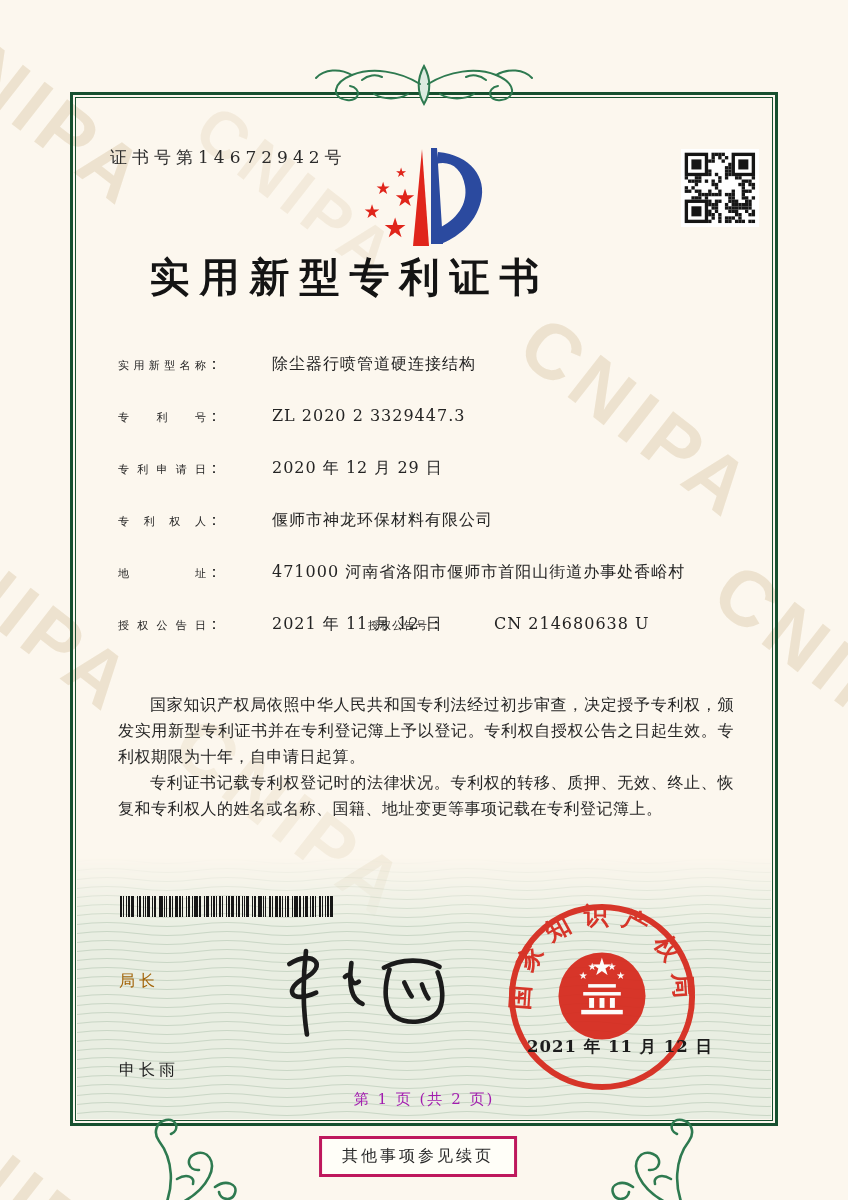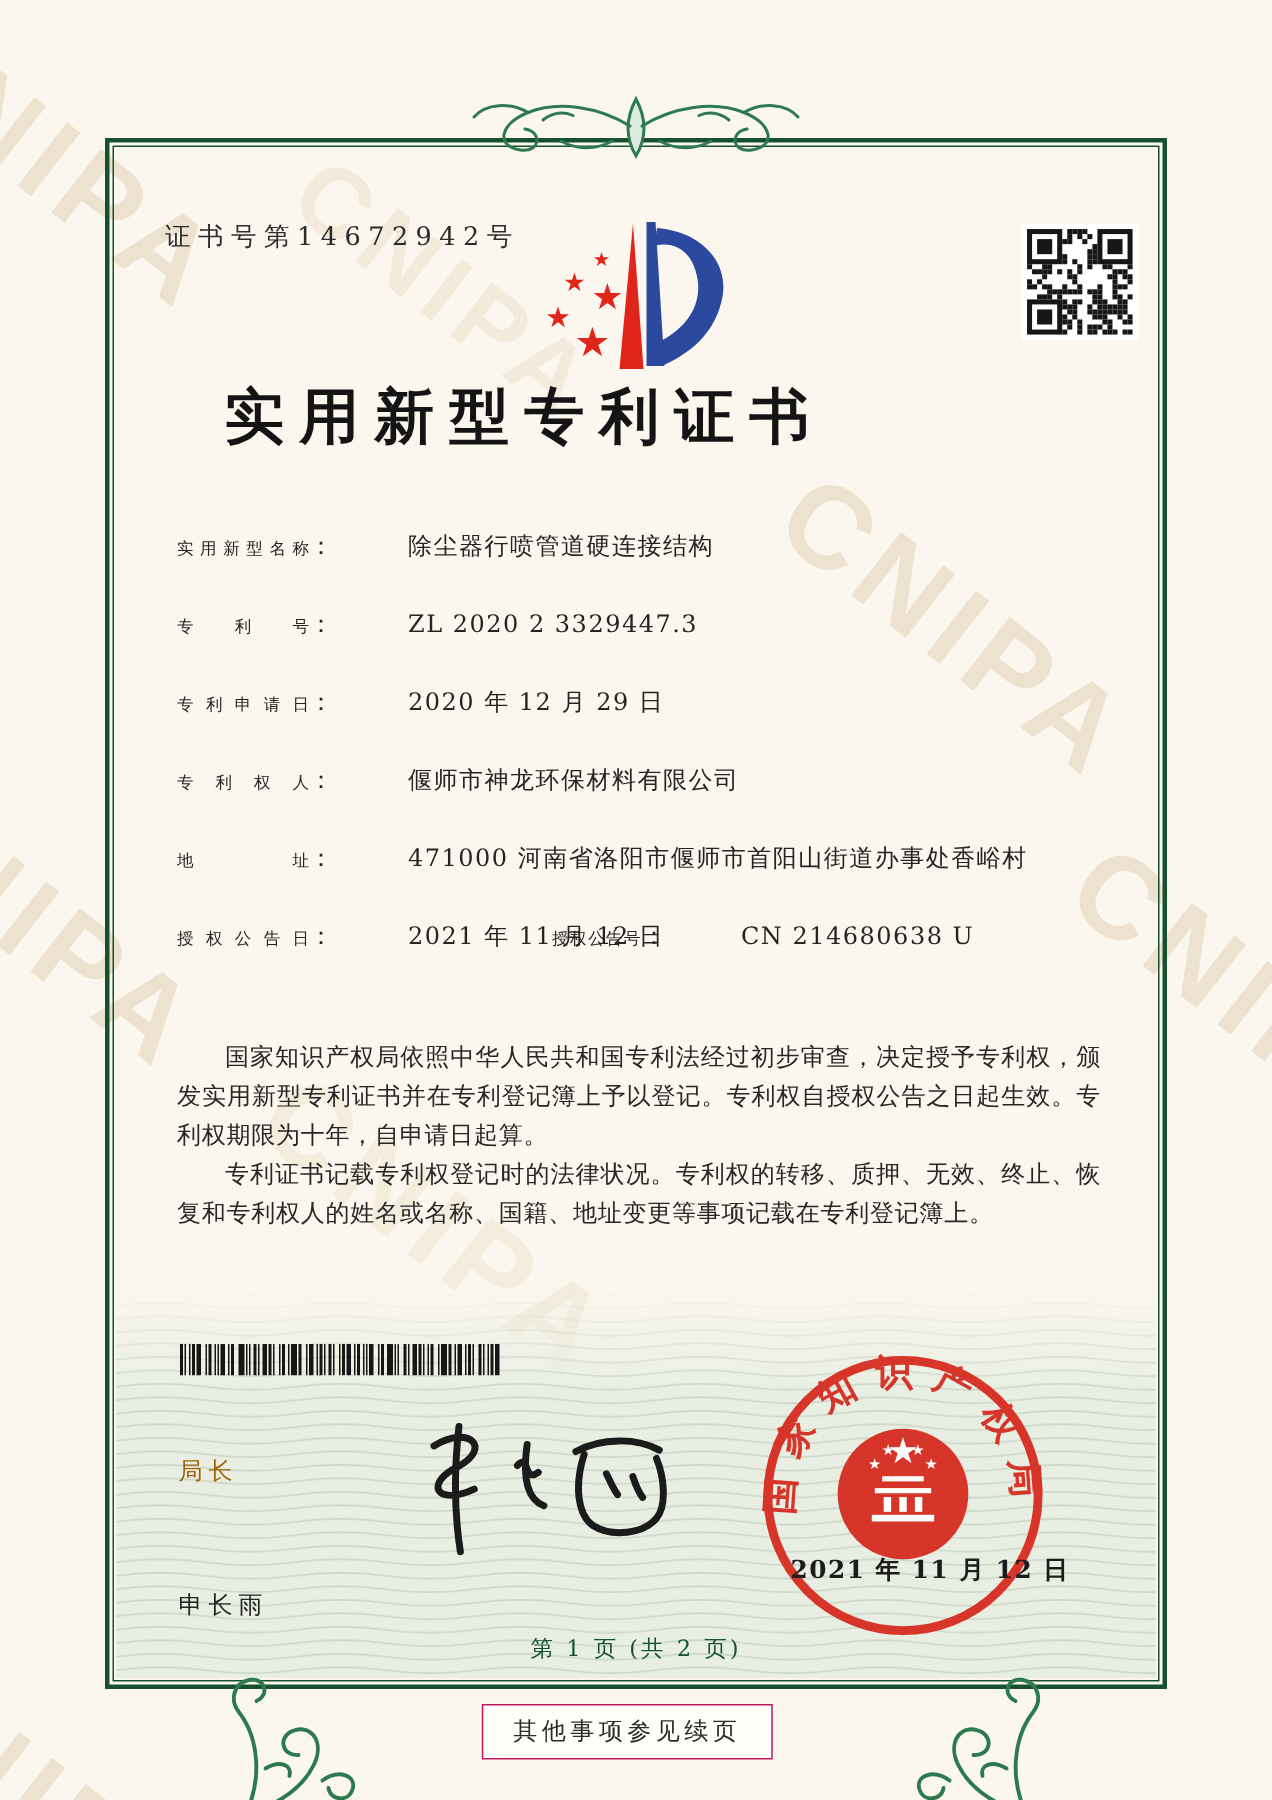--- a/index.html
+++ b/index.html
@@ -66,25 +66,25 @@
   .signer-title{position:absolute;left:119px;top:971px;font-size:16px;letter-spacing:4px;color:#a16207;z-index:6;}
   .signer-name{position:absolute;left:119px;top:1060px;font-size:16px;letter-spacing:4px;color:#222;z-index:6;}
   .signature{position:absolute;left:248px;top:938px;z-index:6;}
   .seal{position:absolute;left:505px;top:900px;z-index:6;opacity:.93;}
   .issue-date{
     position:absolute;left:527px;top:1036px;font-size:16.5px;font-weight:bold;
     letter-spacing:1px;color:#1c1c1c;z-index:7;
   }
   .page-no{
     position:absolute;left:0;top:1090px;width:848px;text-align:center;
-    font-size:15px;letter-spacing:2px;color:#14532d;z-index:5;
+    font-size:15px;letter-spacing:2px;color:#a21caf;z-index:5;
   }
   .cont-note{
     position:absolute;left:50%;top:1136px;transform:translateX(-53%);
-    background:#fffef8;border:1px solid #be185d;padding:7px 20px;
+    background:#fffef8;border:3px solid #be185d;padding:7px 20px;
     font-size:16px;letter-spacing:3px;color:#2a2a2a;z-index:5;
   }
 </style>
 </head>
 <body>
 
 <div class="page">
 
   <span class="wm wm1">CNIPA</span>
   <span class="wm wm2">CNIPA</span>

